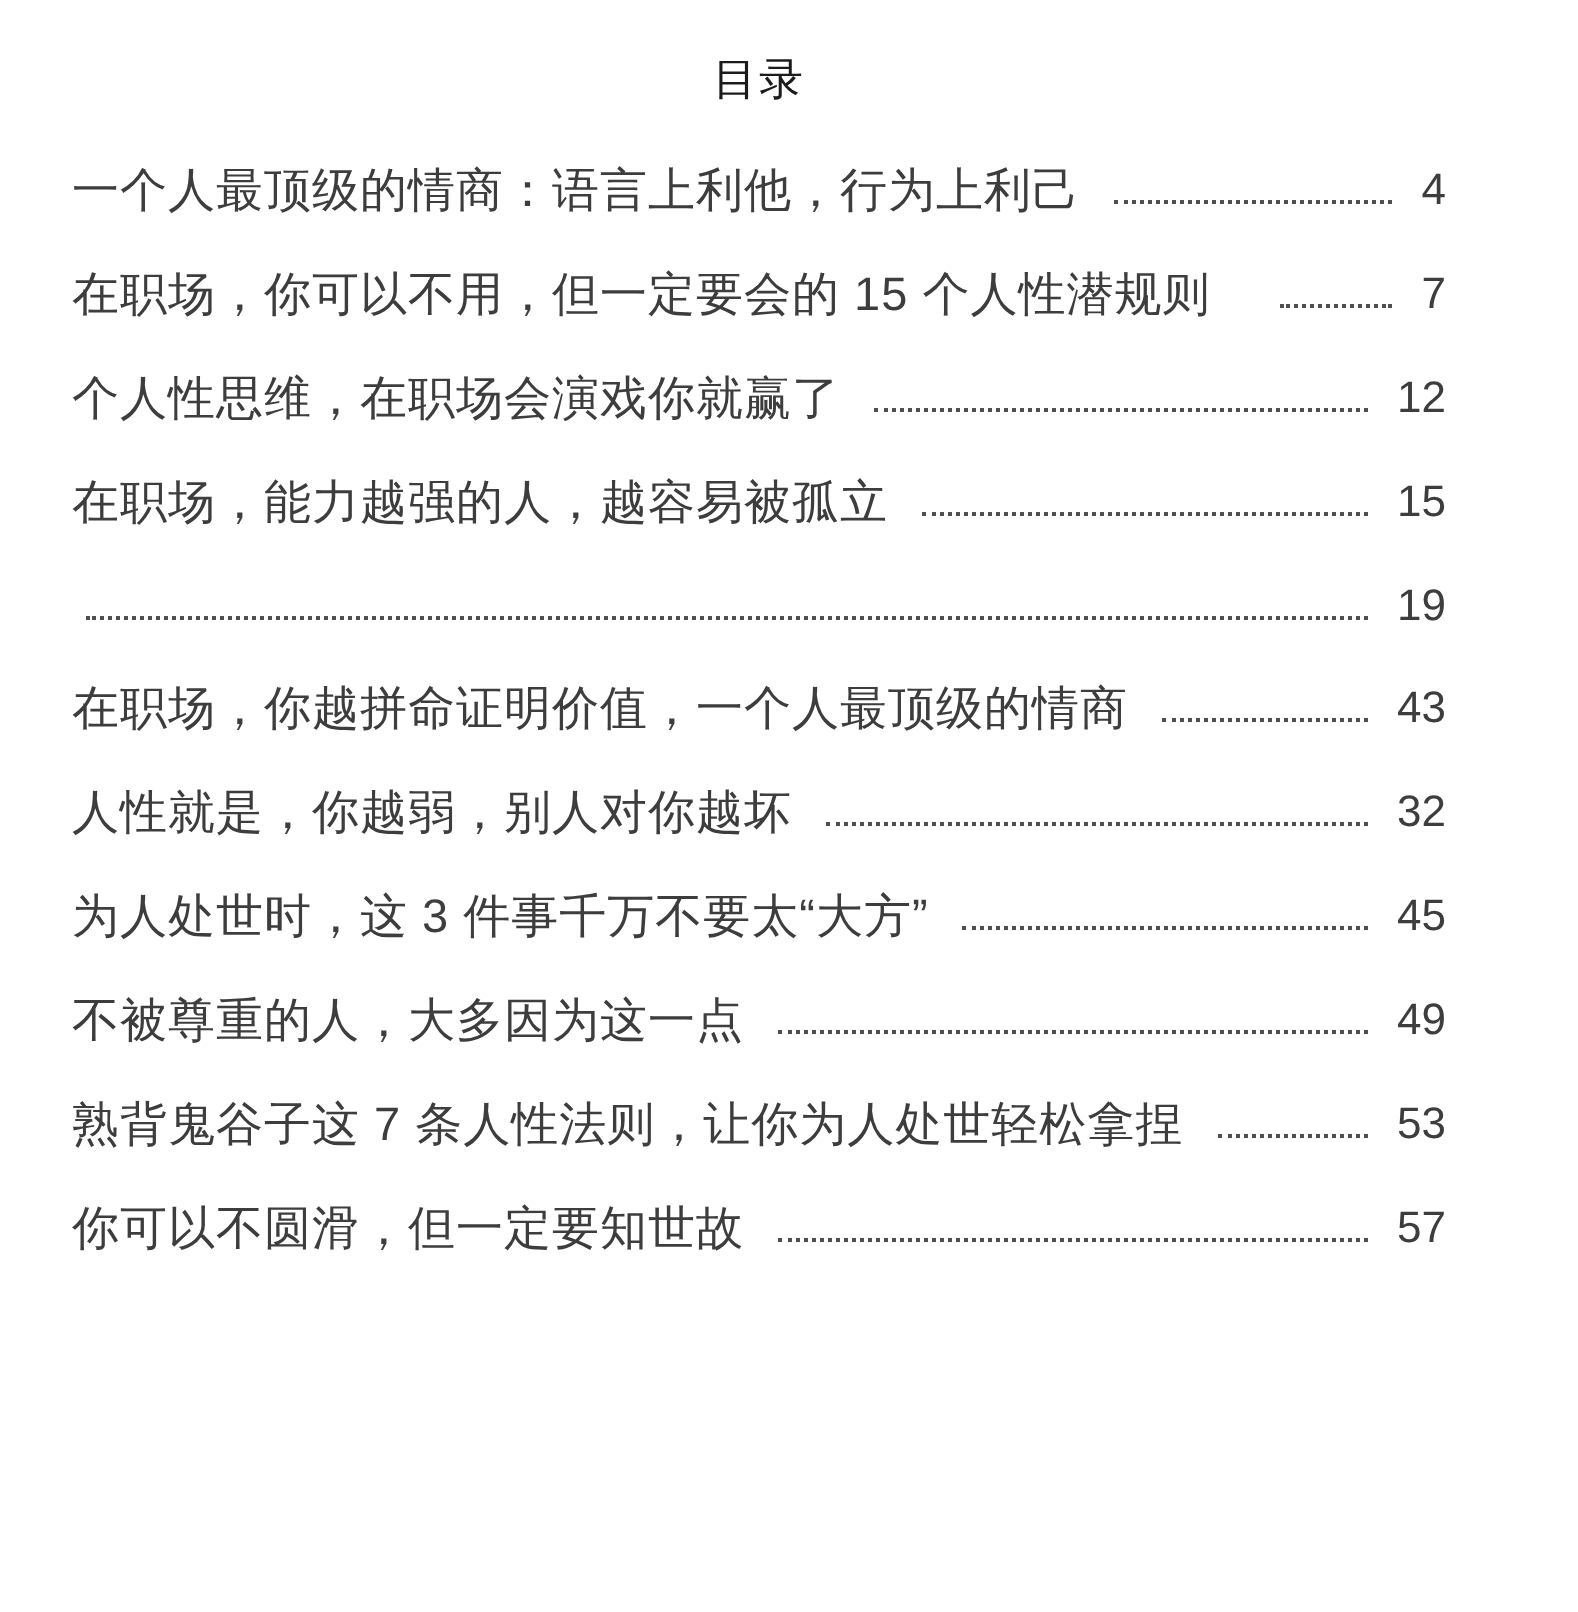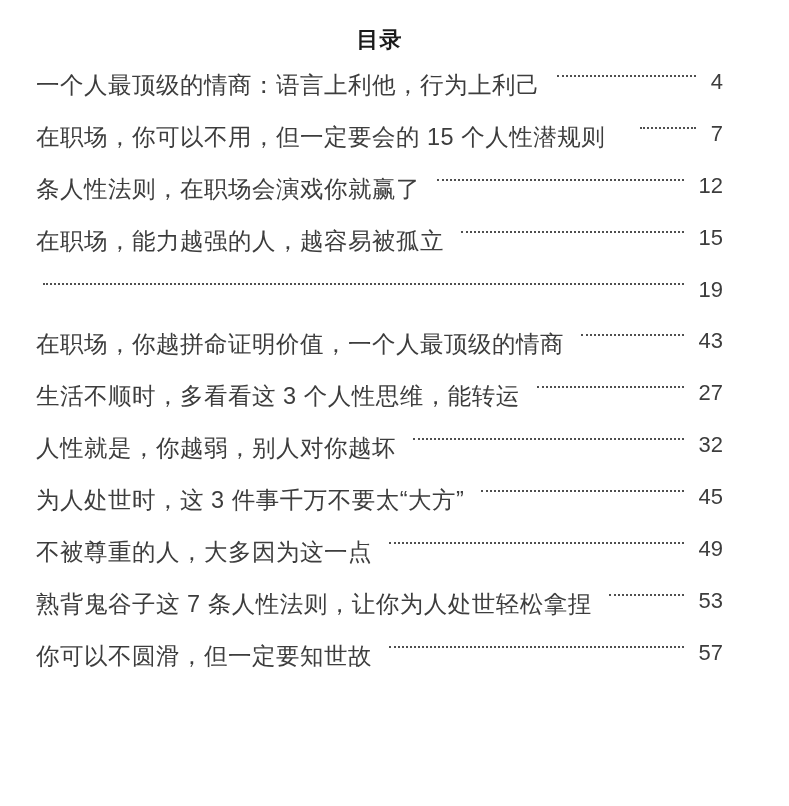--- a/index.html
+++ b/index.html
@@ -12,32 +12,32 @@
   }
   .doc {
     width: 789px;
     height: 806px;
     background: #ffffff;
     padding: 22px 66px 10px 36px;
   }
   .doc-title {
     text-align: center;
     font-size: 22px;
-    font-weight: 700;
+    font-weight: 400;
     color: #1b1b1b;
     line-height: 32px;
     margin-top: 2px;
     letter-spacing: 1px;
   }
   .toc-list {
     margin-top: 13px;
   }
   .row {
     display: flex;
-    align-items: flex-start;
+    align-items: center;
     height: 51.9px;
     font-size: 23.5px;
     color: #3d3d3d;
     gap: 10px;
   }
   .t {
     white-space: nowrap;
     letter-spacing: 0.5px;
   }
   .leader {
@@ -73,21 +73,21 @@
     </div>
 
     <div class="row">
       <span class="t">在职场，你可以不用，但一定要会的 15 个人性潜规则</span>
       <span class="gap"></span>
       <span class="leader short"></span>
       <span class="p">7</span>
     </div>
 
     <div class="row">
-      <span class="t">条人性法则，在职场会演戏你就赢了</span>
+      <span class="t">个人性思维，在职场会演戏你就赢了</span>
       <span class="leader"></span>
       <span class="p">12</span>
     </div>
 
     <div class="row">
       <span class="t">在职场，能力越强的人，越容易被孤立</span>
       <span class="leader"></span>
       <span class="p">15</span>
     </div>
 
@@ -95,25 +95,20 @@
       <span class="leader"></span>
       <span class="p">19</span>
     </div>
 
     <div class="row">
       <span class="t">在职场，你越拼命证明价值，一个人最顶级的情商</span>
       <span class="leader"></span>
       <span class="p">43</span>
     </div>
 
-    <div class="row">
-      <span class="t">生活不顺时，多看看这 3 个人性思维，能转运</span>
-      <span class="leader"></span>
-      <span class="p">27</span>
-    </div>
 
     <div class="row">
       <span class="t">人性就是，你越弱，别人对你越坏</span>
       <span class="leader"></span>
       <span class="p">32</span>
     </div>
 
 
 
     <div class="row">

